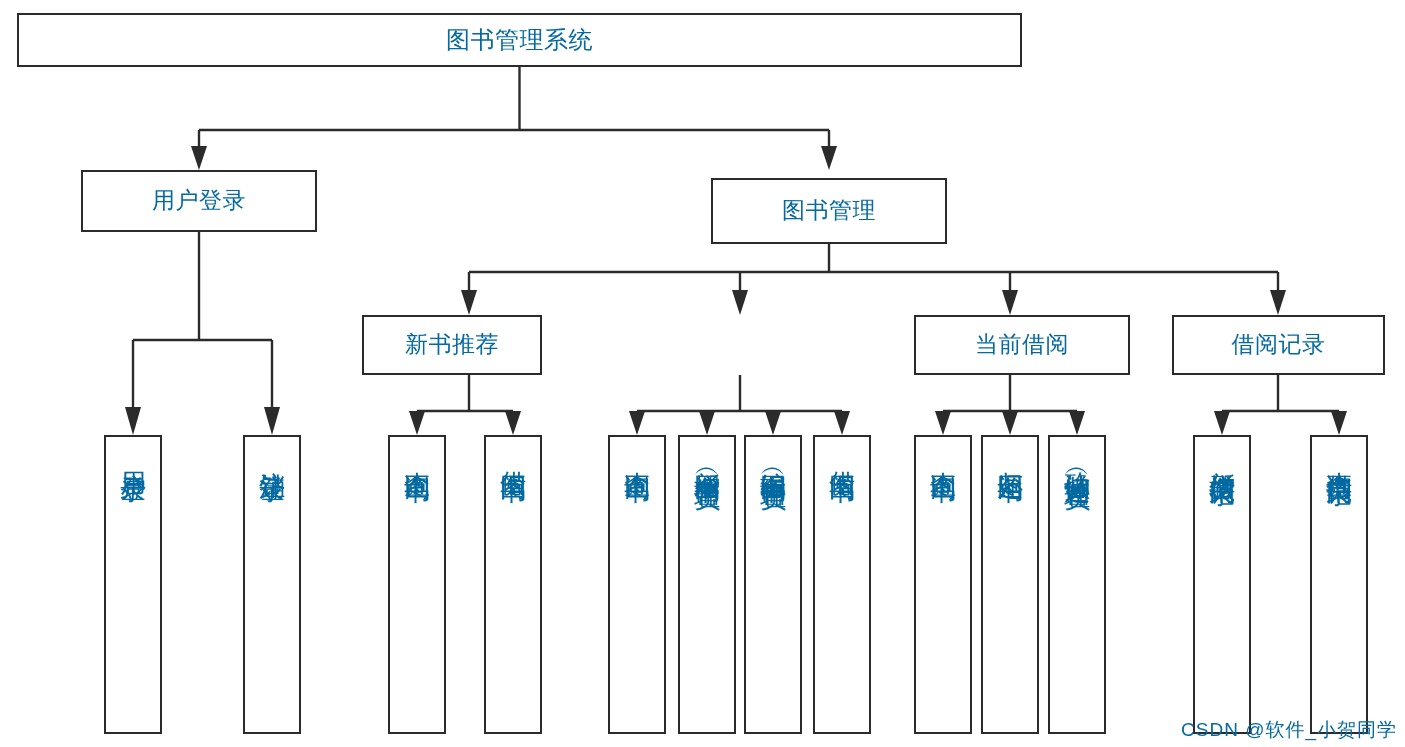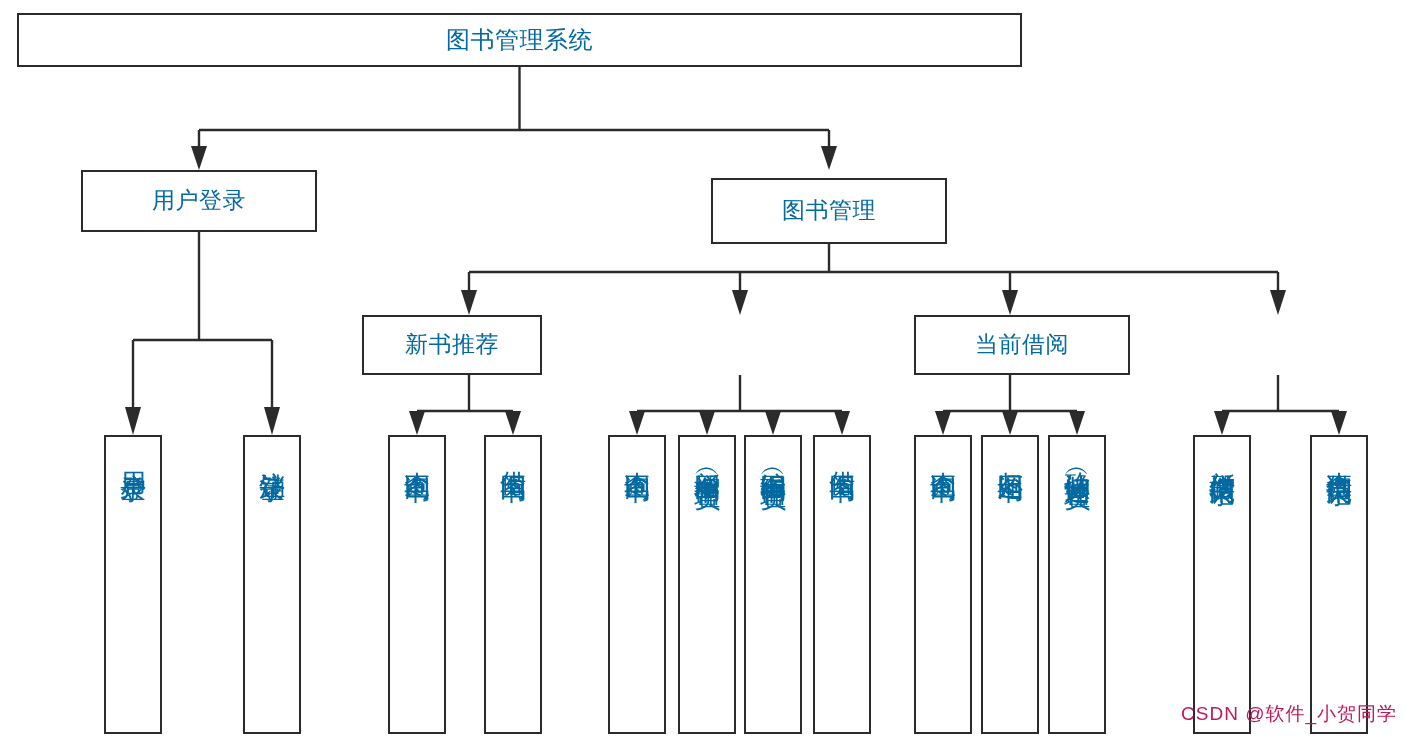--- a/index.html
+++ b/index.html
@@ -62,23 +62,23 @@
   #wires line, #wires path{
     stroke:#2b2b2b;
     stroke-width:2.4;
     fill:none;
   }
   #wires polygon{fill:#2b2b2b;}
   
   #watermark{
     position:absolute;
     right:8px;
-    bottom:20px;
+    bottom:4px;
     font-size:19px;
-    color:#be185d;
+    color:#0369a1;
     letter-spacing:1px;
     white-space:nowrap;
     font-family:"Liberation Sans","DejaVu Sans",sans-serif;
   }
 </style>
 </head>
 <body>
 
 <div id="canvas">
 
@@ -157,20 +157,23 @@
   <div class="node horiz" style="left:711px;top:178px;width:236px;height:66px;">
     <span class="lbl">图书管理</span>
   </div>
 
   <div class="node horiz" style="left:362px;top:315px;width:180px;height:60px;">
     <span class="lbl">新书推荐</span>
   </div>
   <div class="node horiz" style="left:902px;top:315px;width:216px;height:60px;margin-left:12px;">
     <span class="lbl">当前借阅</span>
   </div>
+  <div class="node horiz" style="left:1172px;top:315px;width:213px;height:60px;">
+    <span class="lbl">借阅记录</span>
+  </div>
 
   <div class="node vert" style="left:104px;top:435px;width:58px;height:299px;">
     <span class="lbl">用户登录</span>
   </div>
   <div class="node vert" style="left:243px;top:435px;width:58px;height:299px;">
     <span class="lbl">注销登录</span>
   </div>
 
   <div class="node vert" style="left:388px;top:435px;width:58px;height:299px;">
     <span class="lbl">查询图书</span>

